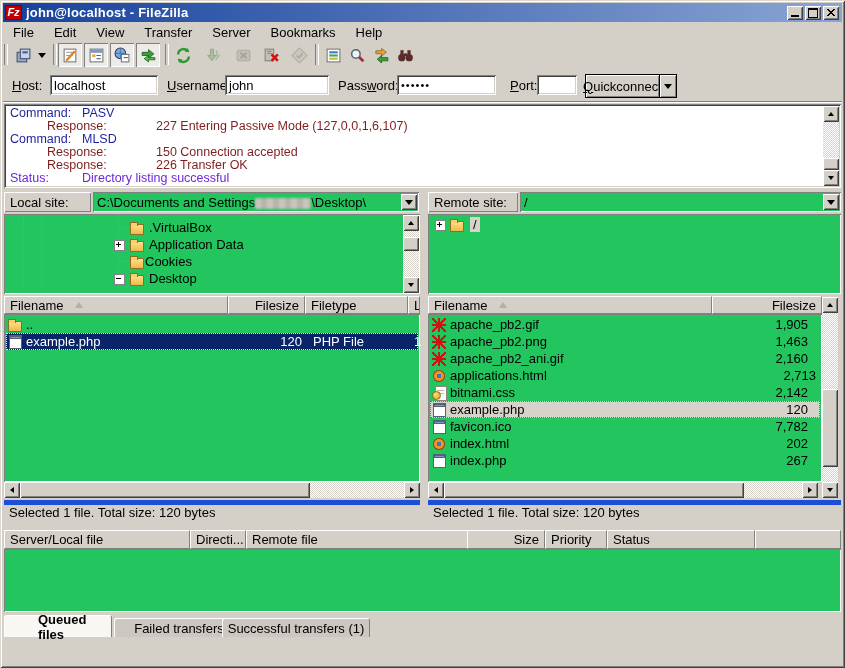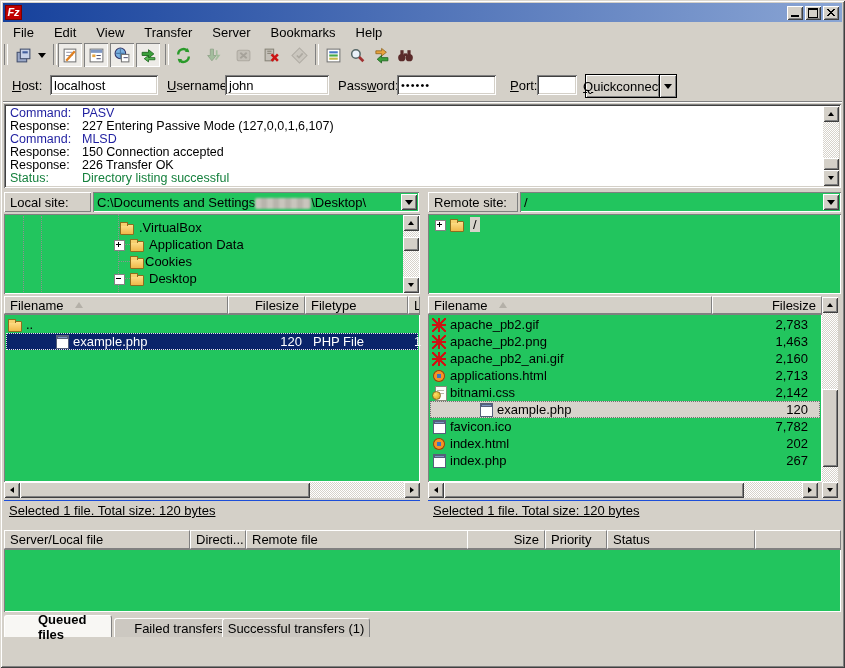--- a/index.html
+++ b/index.html
@@ -54,22 +54,22 @@
   .qcinput{position:absolute;top:5px;height:20px;display:flex;align-items:center;padding:0 4px;box-sizing:border-box;}
   .qcbtn{position:absolute;top:4px;height:22px;display:flex;align-items:center;justify-content:center;
     background:#d4d0c8;border:1px solid #000;
     box-shadow:inset 1px 1px 0 #fff, inset -1px -1px 0 #808080;}
   .accel{text-decoration:underline;}
   
   .log{left:4px;top:104px;width:837px;height:84px;}
   .logline{position:absolute;left:6px;height:13px;line-height:13px;white-space:pre;font-size:12.5px;}
   .loglabel{display:inline-block;width:72px;}
   [data-type="command"]{color:#1f1fa0;}
-  [data-type="response"]{color:#000000;}
-  [data-type="status"]{color:#15803d;}
+  [data-type="response"]{color:#7f1d1d;margin-left:37px;}
+  [data-type="status"]{color:#6d28d9;}
   
   .sitelabel{position:absolute;top:192px;height:20px;display:flex;align-items:center;padding-left:6px;box-sizing:border-box;}
   .combo{position:absolute;top:192px;height:20px;}
   .combo .val{position:absolute;left:4px;top:3px;right:20px;white-space:nowrap;overflow:hidden;}
   .combo-arrow{position:absolute;right:2px;top:2px;width:16px;height:16px;display:flex;align-items:center;justify-content:center;}
   .combo-arrow .ddarrow{border-left-width:4px;border-right-width:4px;border-top-width:5px;}
   .redacted{display:inline-block;width:56px;height:11px;vertical-align:middle;border-radius:2px;
     background:repeating-linear-gradient(90deg,#c9c5bd 0 6px,#b8b4ac 6px 12px);filter:blur(1.3px);}
   
   .treebox{position:absolute;top:214px;height:80px;}
@@ -111,36 +111,36 @@
   .sorttri{width:0;height:0;border-left:4px solid transparent;border-right:4px solid transparent;
     border-bottom:6px solid #b4b0a8;margin-left:12px;}
   
   .listbox{position:absolute;top:314px;height:168px;}
   .flrow{position:absolute;left:2px;right:2px;height:17px;display:flex;align-items:center;}
   .flrow .ficon{margin:0 3px 0 2px;}
   .fname{white-space:nowrap;overflow:hidden;}
   .fsize{position:absolute;text-align:right;}
   .ftype{position:absolute;white-space:nowrap;}
   .fmod{position:absolute;white-space:nowrap;overflow:hidden;}
-  .flrow[data-selected="true"]{background:#0a246a;color:#fff;outline:1px dotted #e8e8e8;outline-offset:-1px;padding-left:47px;}
+  .flrow[data-selected="true"]{background:#0a246a;color:#fff;outline:1px dotted #e8e8e8;outline-offset:-1px;}
   .flrow.inactive-sel[data-selected="true"]{background:#d7d3cb;color:#000;outline:1px dotted #707070;}
   
   .sb-track{background:repeating-conic-gradient(#fff 0 25%,#d6d2ca 0 50%) 0 0/2px 2px;}
   .sbtn{position:absolute;background:#d4d0c8;
     box-shadow:inset 1px 1px 0 #fff, inset -1px -1px 0 #404040, inset 2px 2px 0 #d4d0c8, inset -2px -2px 0 #808080;
     display:flex;align-items:center;justify-content:center;}
   .sthumb{position:absolute;background:#d4d0c8;
     box-shadow:inset 1px 1px 0 #fff, inset -1px -1px 0 #404040, inset 2px 2px 0 #d4d0c8, inset -2px -2px 0 #808080;}
   .a-up{width:0;height:0;border-left:3px solid transparent;border-right:3px solid transparent;border-bottom:4px solid #000;}
   .a-dn{width:0;height:0;border-left:3px solid transparent;border-right:3px solid transparent;border-top:4px solid #000;}
   .a-lf{width:0;height:0;border-top:3px solid transparent;border-bottom:3px solid transparent;border-right:4px solid #000;}
   .a-rt{width:0;height:0;border-top:3px solid transparent;border-bottom:3px solid transparent;border-left:4px solid #000;}
   
   .selstatus{position:absolute;top:500px;height:20px;display:flex;align-items:center;padding-left:5px;
-    border-top:1px solid #1d4ed8;box-sizing:border-box;text-decoration:underline;}
+    border-top:5px solid #1d4ed8;box-sizing:border-box;}
   .qhcell{position:absolute;top:530px;height:19px;background:#d4d0c8;box-sizing:border-box;
     border-top:1px solid #fff;border-left:1px solid #fff;border-right:1px solid #808080;border-bottom:1px solid #808080;
     display:flex;align-items:center;padding:0 5px;overflow:hidden;white-space:nowrap;}
   .qhcell.num{justify-content:flex-end;}
   .tabs{position:absolute;left:4px;top:615px;height:23px;}
   .tab{position:absolute;box-sizing:border-box;display:flex;align-items:center;justify-content:center;
     background:#ccc8c1;border:1px solid #808080;border-bottom:none;border-top-color:#fff;border-left-color:#fff;
     border-radius:3px 3px 0 0;top:3px;height:19px;}
   .tab.active{top:0;height:22px;background:#f8f7f4;font-weight:bold;z-index:2;padding-left:33px;}
   
@@ -160,20 +160,21 @@
   .dark-badge::before{content:"";width:12px;height:4px;
     background:repeating-linear-gradient(90deg,#3fae3f 0 2px,transparent 2px 3px);}
 </style>
 </head>
 <body>
 
 <div id="win">
 
   <div class="abs titlebar">
     <div class="fzicon">Fz</div>
+    <div class="wtitle">john@localhost - FileZilla</div>
     <div class="winbtns">
       <div class="winbtn raised">
           <span class="gl-min"></span>
         </div>
       <div class="winbtn raised">
           <span class="gl-max"></span>
         </div>
       <div class="winbtn raised">
           <span class="gl-close"></span>
         </div>
@@ -358,21 +359,21 @@
     </div>
 
     <div class="treebox sunken-thin" style="left:4px;width:416px">
       <div class="dotv" style="left:19px;top:2px;height:76px"></div>
       <div class="dotv" style="left:37px;top:2px;height:76px"></div>
       <div class="dotv" style="left:114px;top:0;height:78px"></div>
       <div class="doth" style="left:114px;top:13px;width:12px"></div>
       <div class="doth" style="left:120px;top:30px;width:6px"></div>
       <div class="doth" style="left:114px;top:47px;width:12px"></div>
       <div class="doth" style="left:120px;top:64px;width:6px"></div>
-      <div class="treerow" style="left:116px;top:5px">
+      <div class="treerow" style="left:126px;top:5px">
         <span class="ficon" data-icon="folder"></span>
         <span style="margin-left:4px">.VirtualBox</span>
       </div>
       <div class="expbox" style="left:110px;top:26px" data-expand="+"></div>
       <div class="treerow" style="left:126px;top:22px">
         <span class="ficon" data-icon="folder"></span>
         <span style="margin-left:4px">Application Data</span>
       </div>
       <div class="treerow" style="left:126px;top:39px">
         <span class="ficon" data-icon="folder"></span>
@@ -459,36 +460,36 @@
         <span class="sorttri"></span>
     </div>
     <div class="hcell num" style="left:712px;width:110px">
         <span>Filesize</span>
       </div>
 
     <div class="listbox sunken-thin" style="left:428px;width:394px">
       <div class="flrow" style="top:2px">
         <span class="ficon" data-icon="apache"></span>
         <span class="fname">apache_pb2.gif</span>
-        <span class="fsize" style="left:284px;width:94px">2,783</span>
+        <span class="fsize" style="left:284px;width:94px">1,905</span>
       </div>
       <div class="flrow" style="top:19px">
         <span class="ficon" data-icon="apache"></span>
         <span class="fname">apache_pb2.png</span>
         <span class="fsize" style="left:284px;width:94px">1,463</span>
       </div>
       <div class="flrow" style="top:36px">
         <span class="ficon" data-icon="apache"></span>
         <span class="fname">apache_pb2_ani.gif</span>
         <span class="fsize" style="left:284px;width:94px">2,160</span>
       </div>
       <div class="flrow" style="top:53px">
         <span class="ficon" data-icon="firefox"></span>
         <span class="fname">applications.html</span>
-        <span class="fsize" style="left:284px;width:94px">2,713</span>
+        <span class="fsize" style="left:292px;width:94px">2,713</span>
       </div>
       <div class="flrow" style="top:70px">
         <span class="ficon" data-icon="css"></span>
         <span class="fname">bitnami.css</span>
         <span class="fsize" style="left:284px;width:94px">2,142</span>
       </div>
       <div class="flrow inactive-sel" style="top:87px" data-selected="true">
         <span class="ficon" data-icon="php"></span>
         <span class="fname">example.php</span>
         <span class="fsize" style="left:284px;width:94px">120</span>

